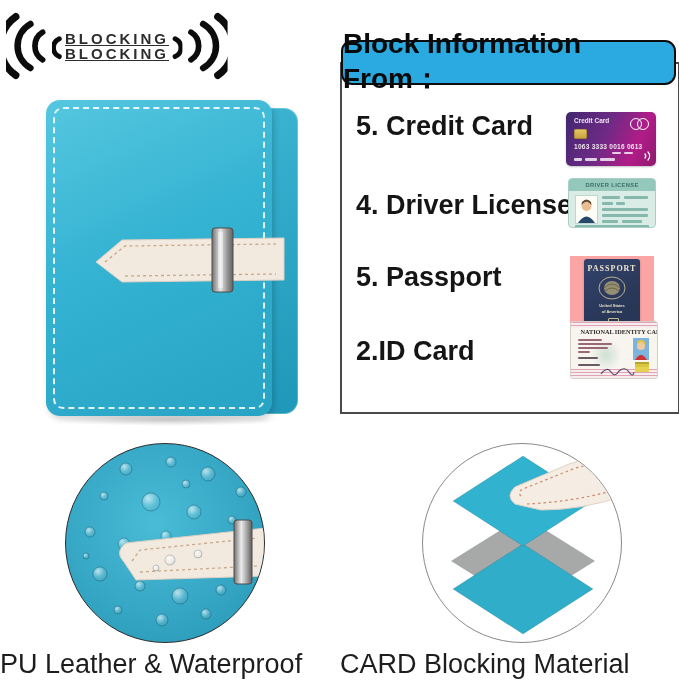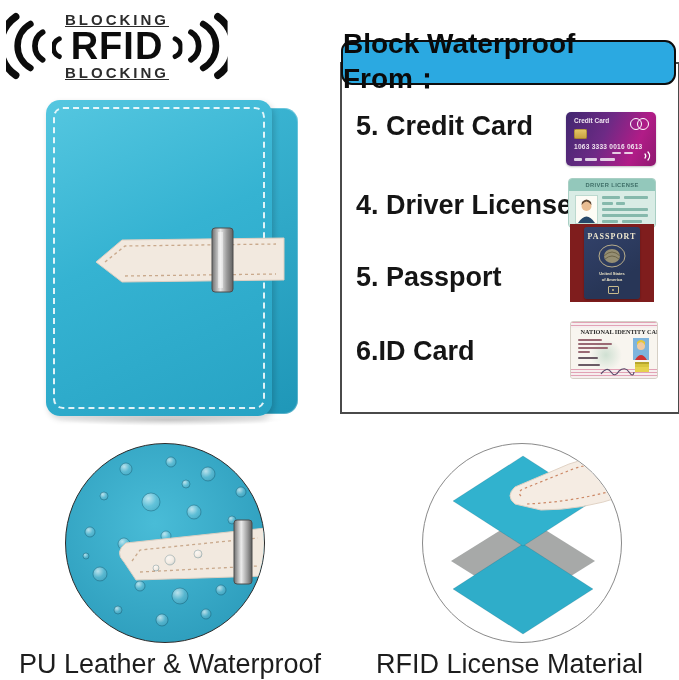--- a/index.html
+++ b/index.html
@@ -52,21 +52,21 @@
              border:1px solid #a9cfc4;box-sizing:border-box;overflow:hidden;}
   .dl-head{position:absolute;left:0;top:0;right:0;height:12px;background:#93c8bb;
            display:flex;align-items:center;justify-content:center;}
   .dl-head span{font-size:8px;font-weight:700;color:#3f6f68;letter-spacing:.5px;
                 transform:scale(.72);white-space:nowrap;}
   .dl-photo{position:absolute;left:6px;top:16px;width:21px;height:27px;background:#fdfcf6;
             border:1px solid #bcd9cf;overflow:hidden;}
   .dl-line{position:absolute;height:2.5px;border-radius:1px;background:#86b9ac;}
 
   
-  .g-passport-back{left:570px;top:224px;width:84px;height:78px;background:#7f1d1d;}
+  .g-passport-back{left:570px;top:256px;width:84px;height:78px;background:#fca5a5;}
   .g-passport{position:absolute;left:14px;top:3px;width:56px;height:72px;border-radius:3px;
               background:linear-gradient(150deg,#33426b,#283657 70%);box-shadow:0 1px 2px rgba(0,0,0,.3);}
   .pp-title{position:absolute;left:0;right:0;top:5px;text-align:center;font-family:"Liberation Serif",serif;
             font-weight:700;font-size:8px;color:#efe8cf;letter-spacing:1px;}
   .pp-line{position:absolute;left:0;right:0;text-align:center;font-size:8px;font-weight:700;color:#e8e0c4;
            transform:scale(.5);transform-origin:center top;white-space:nowrap;}
   .pp-chip{position:absolute;left:50%;bottom:5px;width:9px;height:6px;margin-left:-4.5px;
            border:1px solid #c7bb8d;border-radius:1px;}
   .pp-chip i{position:absolute;left:50%;top:50%;width:2px;height:2px;margin:-1px 0 0 -1px;border-radius:50%;background:#c7bb8d;}
 
@@ -78,41 +78,40 @@
   .idc-line{position:absolute;height:2px;border-radius:1px;background:#9a6a74;}
   .idc-photo{position:absolute;right:8px;top:16px;width:16px;height:22px;background:#7db4dd;overflow:hidden;}
   .idc-barcode{position:absolute;right:8px;top:40px;width:14px;height:10px;background:#e6d24f;
        box-shadow:inset 0 2px 0 #b7a52e, inset 0 5px 0 #d8c63f;}
 
   
   .circle-left{left:65px;top:443px;width:200px;height:200px;border-radius:50%;overflow:hidden;
                border:1.5px solid #2b2b2b;background:radial-gradient(circle at 45% 40%,#49bcd7,#2f9fbe 75%,#2a92b0);box-sizing:border-box;}
   .circle-right{left:422px;top:443px;width:200px;height:200px;border-radius:50%;overflow:hidden;
                 border:1.5px solid #8a8a8a;background:#fff;box-sizing:border-box;}
-  .caption{position:absolute;top:649px;height:30px;font-size:27px;color:#1d1d1d;text-align:center;line-height:30px;}
+  .caption{position:absolute;top:649px;height:30px;font-size:27px;color:#1d1d1d;text-align:left;line-height:30px;}
 </style>
 </head>
 <body>
 
 <div class="frame">
 
   <div class="abs rfid-logo">
     <svg width="56" height="84" viewBox="0 0 56 84">
       <g fill="none" stroke="#0c0c0c" stroke-linecap="round">
         <path d="M12 6 A 44 44 0 0 0 12 78" stroke-width="9"></path>
         <path d="M30 15 A 31 31 0 0 0 30 69" stroke-width="8"></path>
         <path d="M45 25 A 20 20 0 0 0 45 59" stroke-width="7"></path>
       </g>
     </svg>
     <svg width="14" height="84" viewBox="0 0 14 84">
       <path d="M9 33 A 12 12 0 0 0 9 55" fill="none" stroke="#0c0c0c" stroke-width="6" stroke-linecap="round"></path>
     </svg>
     <div class="rfid-center">
       <span class="blocking-txt">BLOCKING</span>
-      <span class="rfid-txt">RFID</span>
       <span class="blocking-txt">BLOCKING</span>
     </div>
     <svg width="14" height="84" viewBox="0 0 14 84" style="transform:scaleX(-1)">
       <path d="M9 33 A 12 12 0 0 0 9 55" fill="none" stroke="#0c0c0c" stroke-width="6" stroke-linecap="round"></path>
     </svg>
     <svg width="56" height="84" viewBox="0 0 56 84" style="transform:scaleX(-1)">
       <g fill="none" stroke="#0c0c0c" stroke-linecap="round">
         <path d="M12 6 A 44 44 0 0 0 12 78" stroke-width="9"></path>
         <path d="M30 15 A 31 31 0 0 0 30 69" stroke-width="8"></path>
         <path d="M45 25 A 20 20 0 0 0 45 59" stroke-width="7"></path>
@@ -138,26 +137,26 @@
       </defs>
       <path d="M4 36 L30 14 L192 12 L192 54 L30 56 Z" fill="#f2e9df" stroke="#dccfc2" stroke-width="1"></path>
       <path d="M13 36 L33 20 L184 18" fill="none" stroke="#c9a98c" stroke-width="1.3" stroke-dasharray="3,3"></path>
       <path d="M33 50 L184 48" fill="none" stroke="#c9a98c" stroke-width="1.3" stroke-dasharray="3,3"></path>
       <rect x="120" y="2" width="21" height="64" rx="3" fill="url(#metal)" stroke="#4c4c4c" stroke-width="1"></rect>
       <rect x="126" y="6" width="5" height="56" fill="rgba(255,255,255,.45)"></rect>
     </svg>
   </div>
 
   <div class="abs info-box"></div>
-  <div class="abs info-title">Block Waterproof From：</div>
+  <div class="abs info-title">Block Information From：</div>
 
   <span class="list-label" style="left:356px;top:111px">5. Credit Card</span>
   <span class="list-label" style="left:356px;top:190px">4. Driver License</span>
   <span class="list-label" style="left:356px;top:262px">5. Passport</span>
-  <span class="list-label" style="left:356px;top:336px">6.ID Card</span>
+  <span class="list-label" style="left:356px;top:336px">2.ID Card</span>
 
   <div class="abs g-credit">
     <span class="cc-title">Credit Card</span>
     <span class="cc-logo">
       <i style="left:0"></i>
         <i style="left:7px"></i>
     </span>
     <div class="cc-chip"></div>
     <span class="cc-number">1063 3333 0016 0613</span>
     <span class="cc-bar" style="left:46px;top:40px;width:9px;height:2px"></span>
@@ -301,15 +300,15 @@
       <polygon points="100,100 170,145 100,190 30,145" fill="none" stroke="rgba(0,60,80,.15)"></polygon>
       <polygon points="100,12 170,57 100,102 30,57" fill="#31b2ce"></polygon>
       <polygon points="100,12 170,57 100,102 30,57" fill="none" stroke="rgba(0,60,80,.15)"></polygon>
       <path d="M92 60 Q82 52 92 43 L146 20 Q168 12 188 15 L200 22 L200 52 Q160 66 118 66 Z" fill="#f5ece3" stroke="#e0d2c4" stroke-width="1"></path>
       <path d="M98 52 Q94 48 100 45 L150 25 Q170 18 190 21" fill="none" stroke="#cc8866" stroke-width="1.2" stroke-dasharray="2.5,3"></path>
       <path d="M104 60 Q150 58 196 45" fill="none" stroke="#cc8866" stroke-width="1.2" stroke-dasharray="2.5,3"></path>
     </svg>
   </div>
 
   <div class="caption" style="left:0;width:340px">PU Leather &amp; Waterproof</div>
-  <div class="caption" style="left:340px;width:339px">RFID License Material</div>
+  <div class="caption" style="left:340px;width:339px">CARD Blocking Material</div>
 
 </div>
 
 </body></html>

